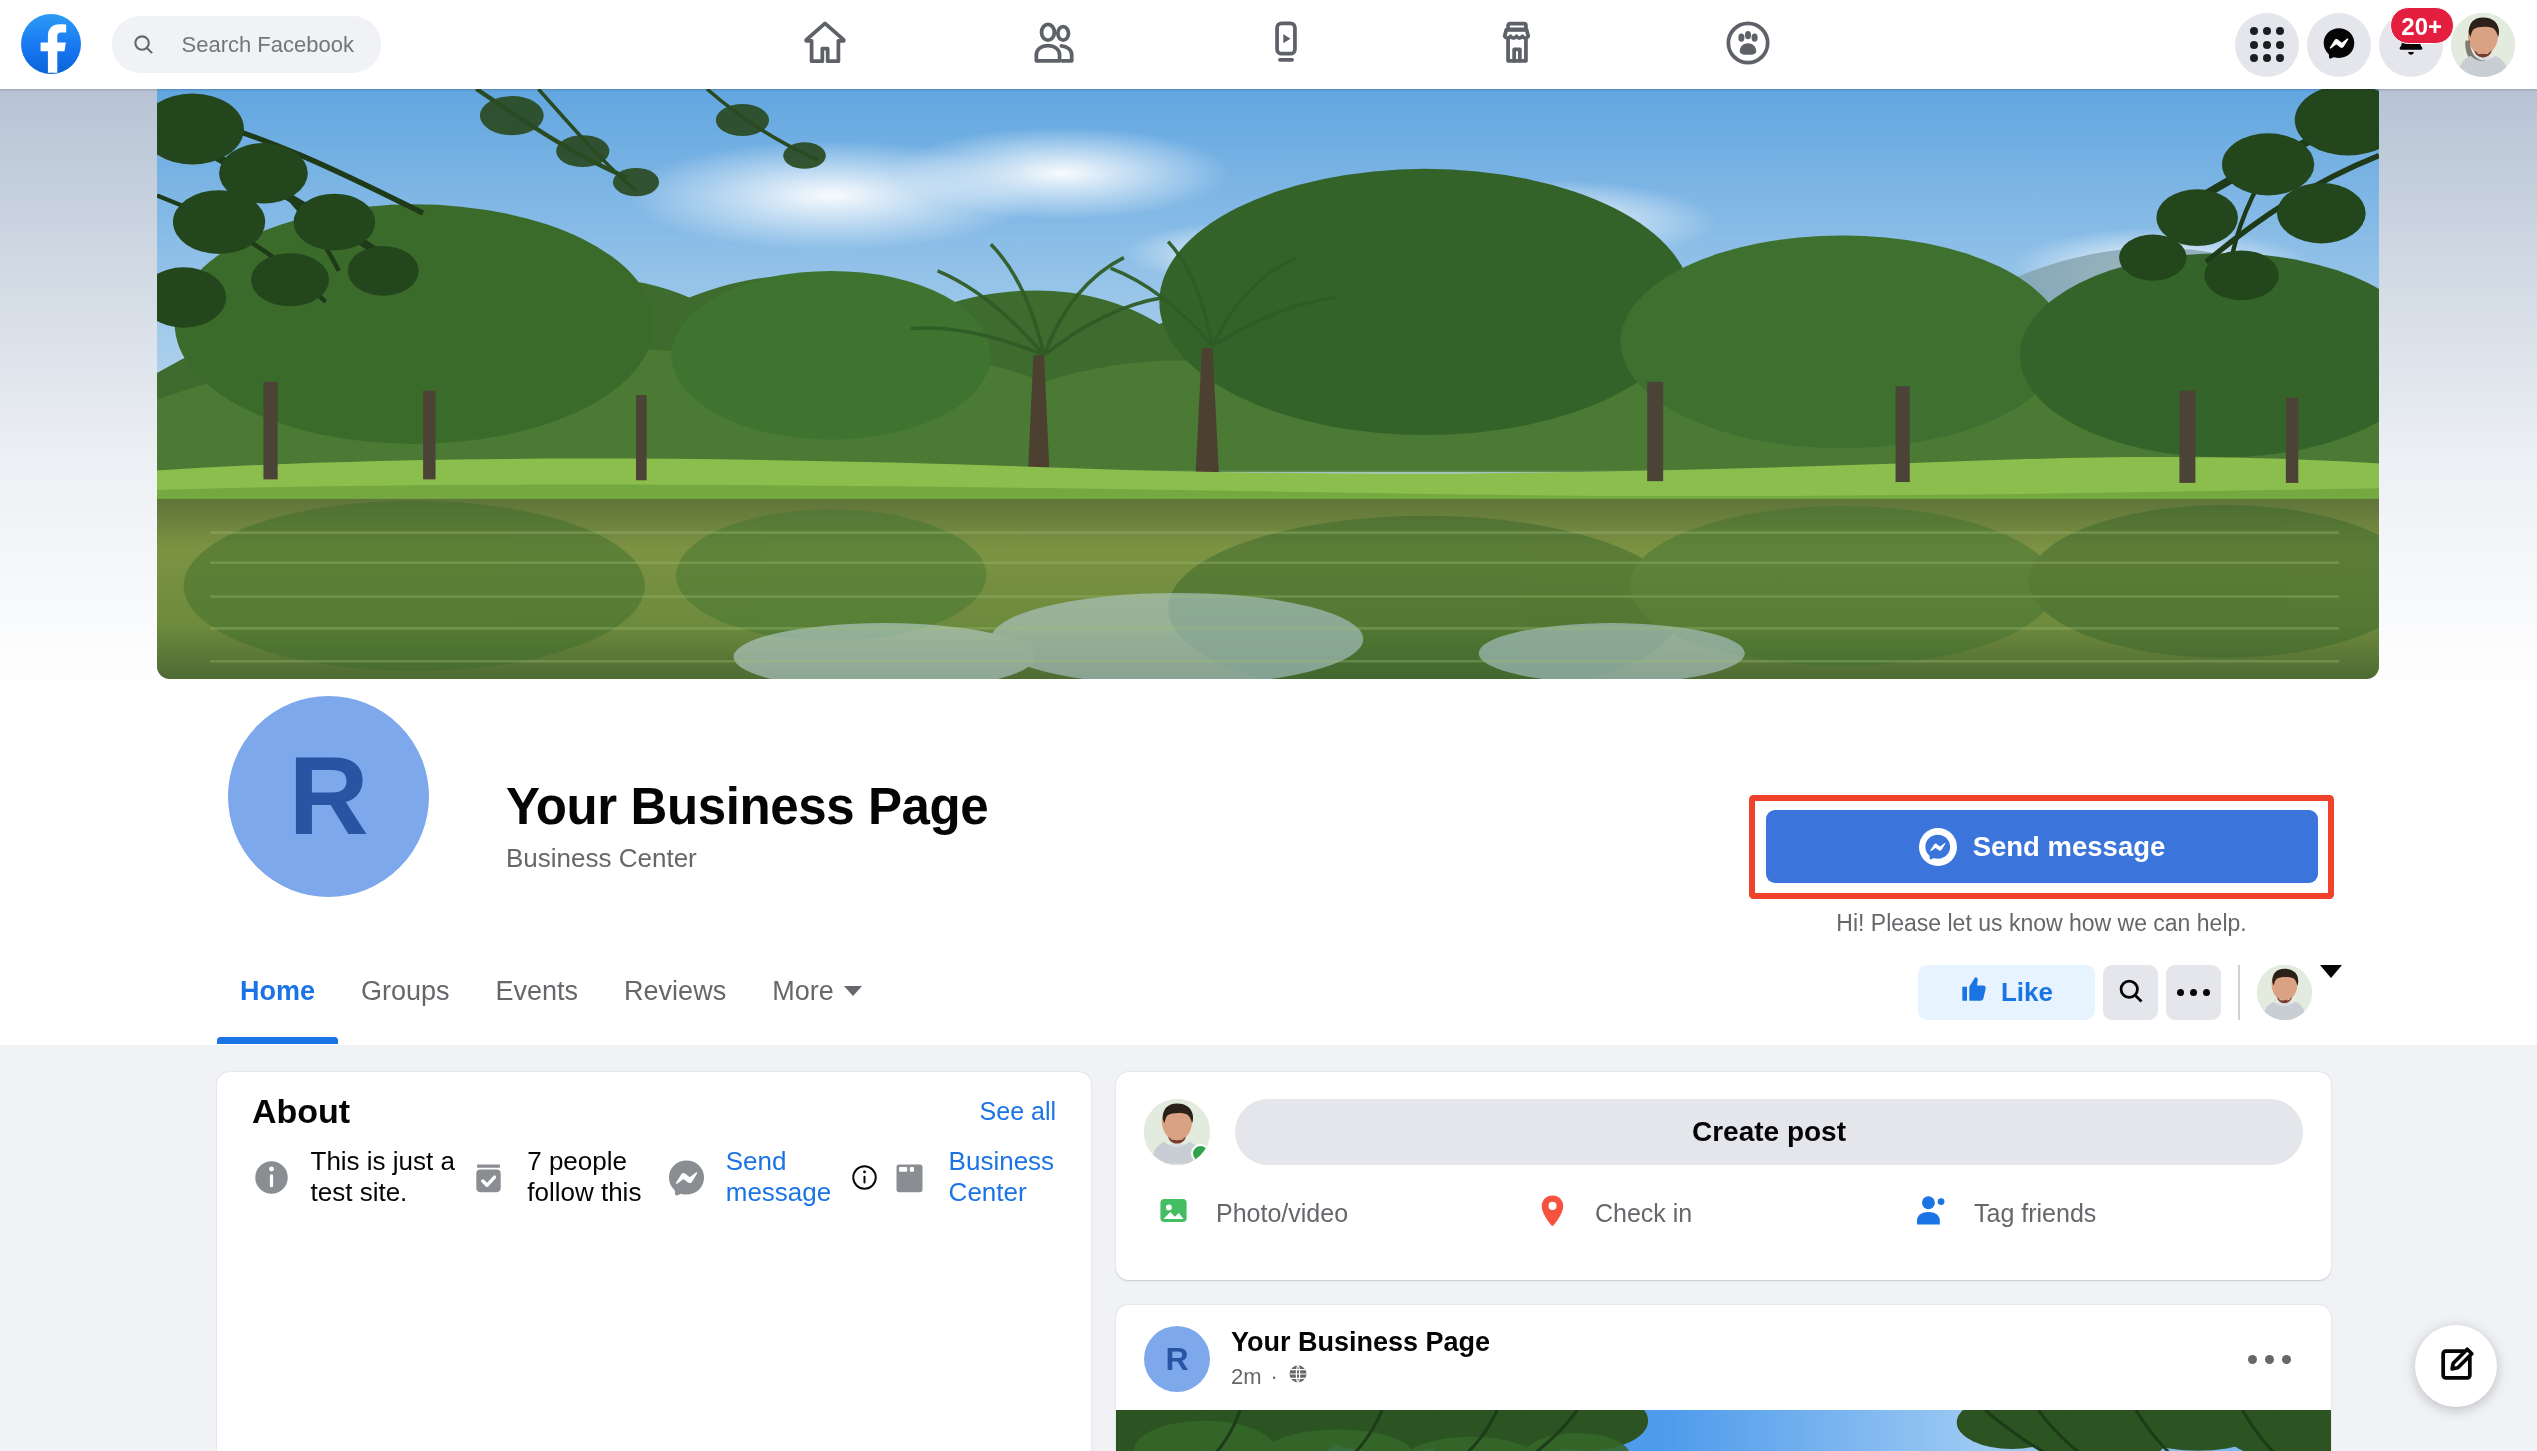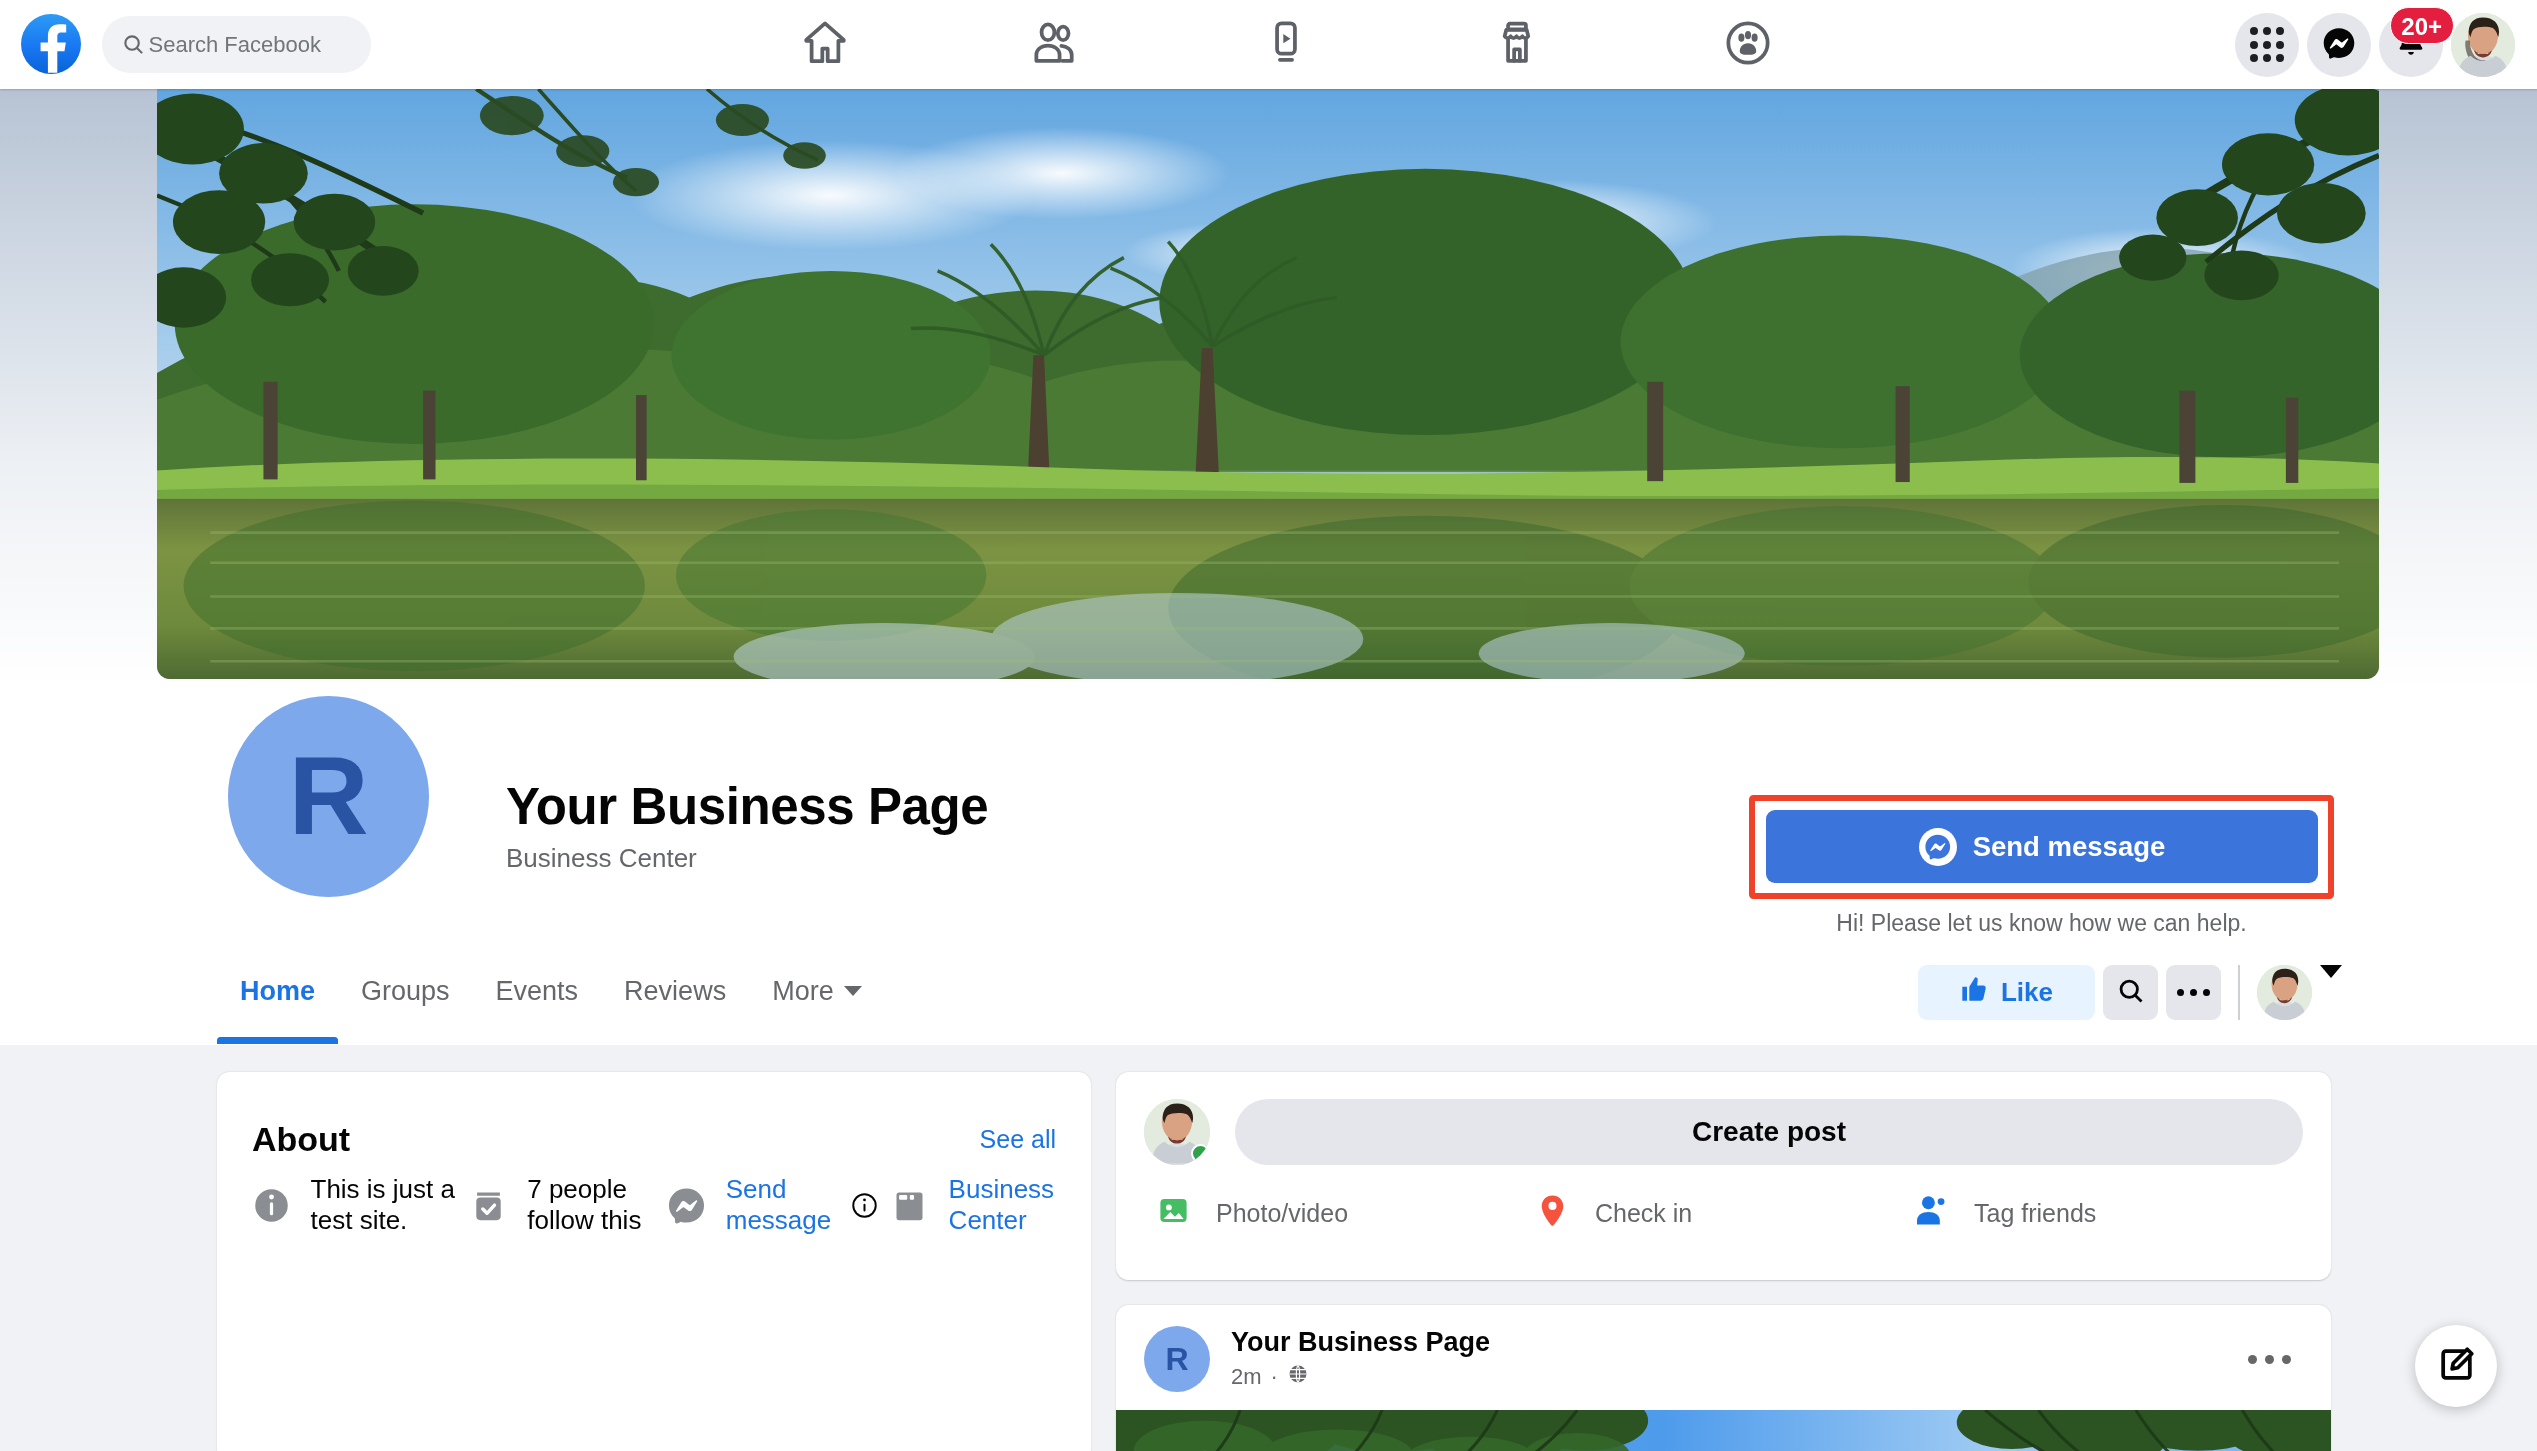--- a/index.html
+++ b/index.html
@@ -22,24 +22,24 @@
   }
   .fb-logo {
     position: absolute; left: 21px; top: 14px;
     width: 60px; height: 60px; border-radius: 50%;
     background: linear-gradient(180deg,#2C9BF4 0%,#1877F2 55%,#0B63D6 100%);
     display: flex; align-items: flex-end; justify-content: center;
     overflow: hidden;
   }
   .fb-logo svg { width: 41px; height: 57px; display: block; }
   .searchbox {
-    position: absolute; left: 102px; top: 16px;
+    position: absolute; left: 112px; top: 16px;
     width: 269px; height: 57px; border-radius: 28px;
     background: #F0F2F5;
-    display: flex; align-items: center; padding-left: 19.5px; gap: 4px;
+    display: flex; align-items: center; padding-left: 19.5px; gap: 27px;
     cursor: pointer;
   }
   .searchbox .sicon { width: 23px; height: 23px; flex: 0 0 23px; }
   .searchbox .sicon svg { width: 23px; height: 23px; stroke: #65676B; fill: none; stroke-width: 2.2; }
   .search-input {
     border: 0; outline: 0; background: transparent;
     font-family: "Liberation Sans", sans-serif;
     font-size: 22px; color: #1c1e21; width: 204px;
   }
   .search-input::placeholder { color: #737679; }
@@ -185,22 +185,21 @@
     position: absolute; top: 1045px; left: 0; width: 2538px; height: 406px;
     background: #F0F2F5; z-index: 8;
   }
   .card {
     background: #ffffff; border-radius: 12.4px;
     box-shadow: 0 0.9px 1.8px rgba(0,0,0,.18);
   }
   .about-card { position: absolute; left: 217px; top: 27px; width: 874px; height: 390px; }
   .about-head {
     display: flex; align-items: center; justify-content: space-between;
-    padding: 39px 35px 0 35px;
-    margin-top: 9px;
+    padding: 20px 35px 0 35px;
   }
   .about-title { font-size: 34px; font-weight: bold; color: #050505; }
   .see-all { font-size: 25px; color: #1B74E4; cursor: pointer; }
   .about-list { padding: 23px 35px 0 35px; display: flex; flex-direction: row; gap: 12.4px; }
   .about-item { display: flex; align-items: center; gap: 19.5px; height: 46px; }
   .ab-ico { width: 39px; height: 39px; flex: 0 0 39px; display:flex; align-items:center; justify-content:center; }
   .ab-ico svg { width: 39px; height: 39px; }
   .ab-text { font-size: 26px; color: #050505; }
   .ab-text.link { color: #1B74E4; cursor: pointer; }
   .info-small { width: 27px; height: 27px; flex: 0 0 27px; }

